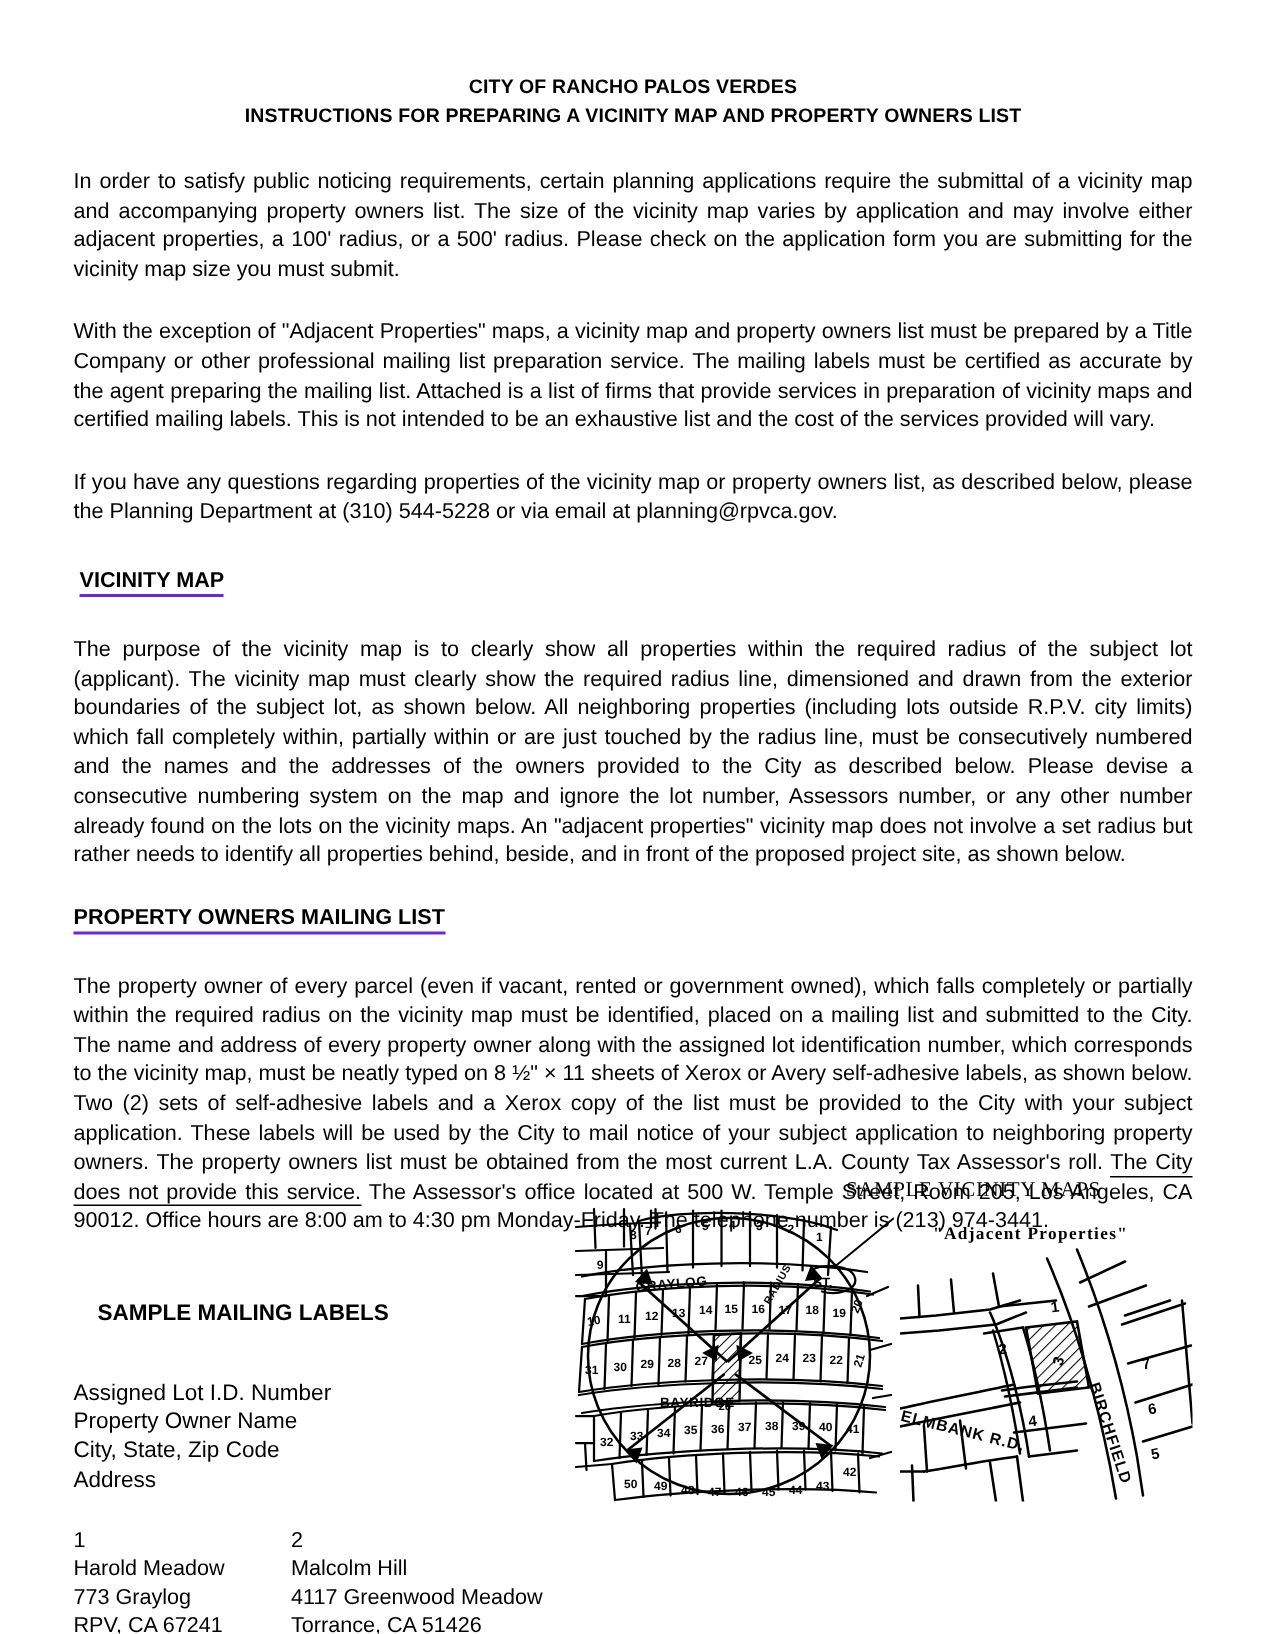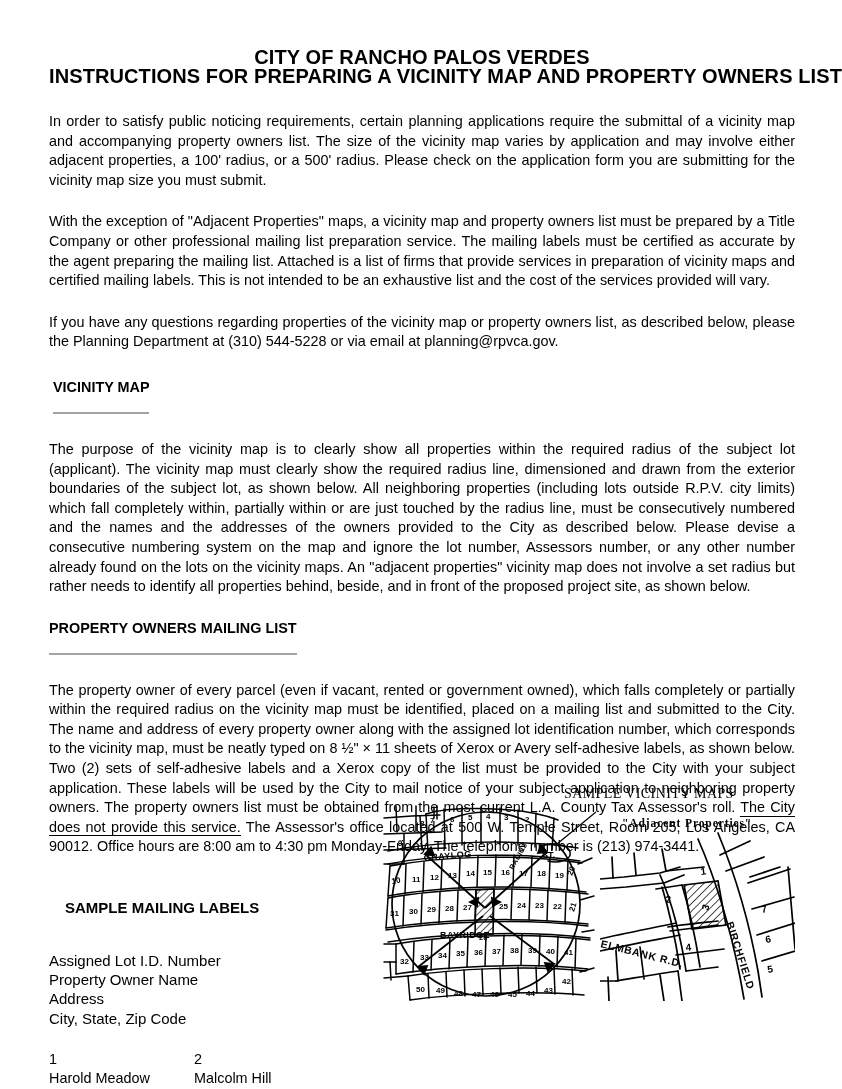--- a/index.html
+++ b/index.html
@@ -27,21 +27,21 @@
     position: absolute;
     left: 49px;
     top: 48px;
     width: 746px;
   }
 
   
   .doc-title {
     text-align: center;
     font-weight: bold;
-    font-size: 20px;
+    font-size: 13px;
     line-height: 19px;
     letter-spacing: 0.1px;
   }
   .doc-title div { white-space: nowrap; }
 
   
   p.body-par {
     margin: 0;
     font-size: 14.4px;
     line-height: 19.6px;
@@ -51,22 +51,22 @@
   .gap-18 { height: 18px; }
   .gap-22 { height: 22px; }
   .gap-26 { height: 26px; }
 
   
   .sec-head {
     font-weight: bold;
     font-size: 14.4px;
     line-height: 18px;
     display: inline-block;
-    border-bottom: 2px solid #a3a3a3;
-    padding-bottom: 16px;
+    border-bottom: 2px solid #6d28d9;
+    padding-bottom: 0px;
   }
   .sec-head-wrap { margin: 0; }
   .sec-head-indent { padding-left: 4px; }
 
   .u-line {
     border-bottom: 1.6px solid #000;
     padding-bottom: 0.5px;
   }
 
   
@@ -173,22 +173,22 @@
 
     <div class="gap-26"></div>
 
     <div class="labels-head">SAMPLE MAILING LABELS</div>
 
     <div class="gap-18"></div>
 
     <div class="label-lines">
       <div>Assigned Lot I.D. Number</div>
       <div>Property Owner Name</div>
+      <div>City, State, Zip Code</div>
       <div>Address</div>
-      <div>City, State, Zip Code</div>
     </div>
 
     <div class="gap-22"></div>
 
     <div class="addr-cols">
       <div class="addr-col addr-col-1">
         <div>1</div>
         <div>Harold Meadow</div>
         <div>773 Graylog</div>
         <div>RPV, CA 67241</div>

